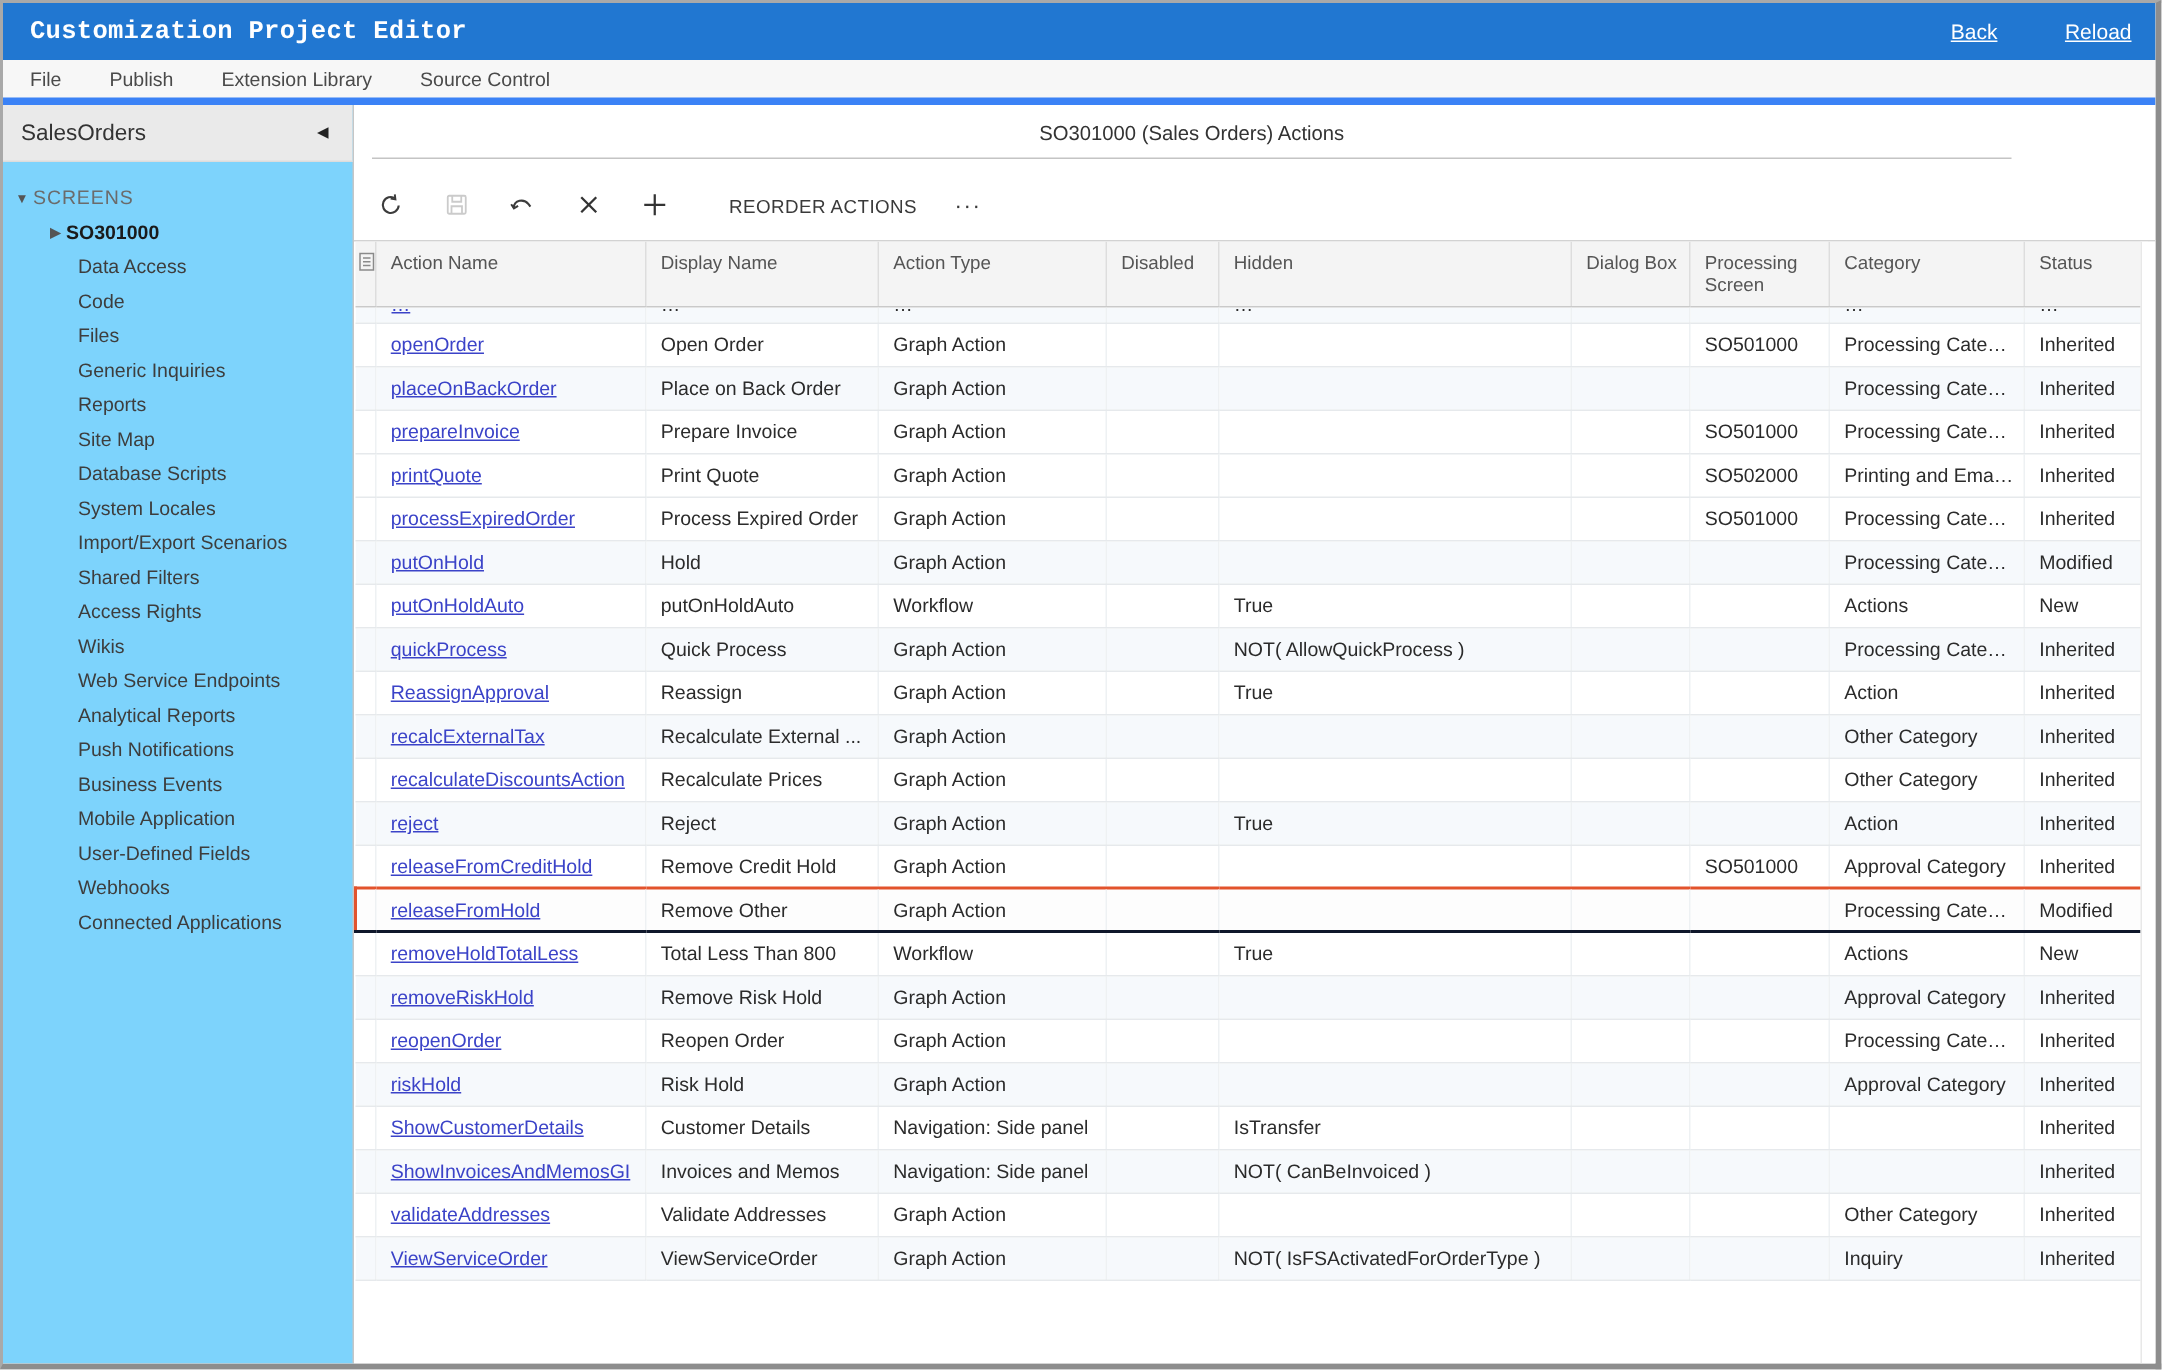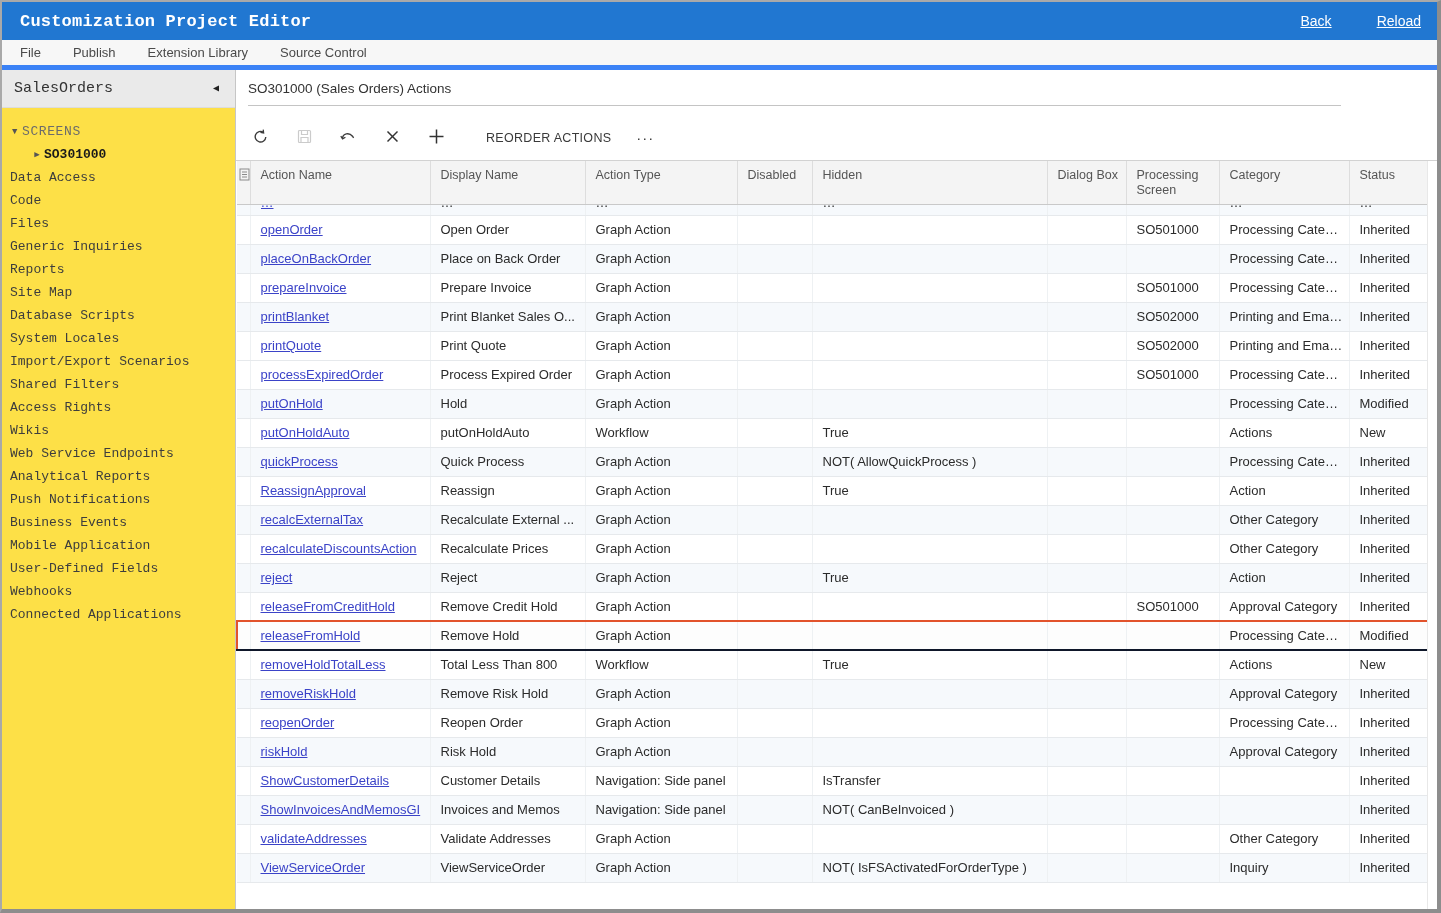--- a/index.html
+++ b/index.html
@@ -39,45 +39,44 @@
   }
   .menubar .menu-item{ margin-right:32px; cursor:pointer; white-space:nowrap; }
 
   
   .bodyrow{ flex:1; display:flex; min-height:0; }
 
   .sidebar{
     width:234px; flex:0 0 234px;
     border-right:1px solid #c6c6c6;
     display:flex; flex-direction:column;
-    background:#fde047;
-    font-family:Liberation Mono, monospace;
+    background:#7dd3fc;
   }
   .sidebar-header{
     height:38px; flex:0 0 38px;
     background:#eaeaea;
     border-bottom:1px solid #dcdcdc;
     display:flex; align-items:center;
     padding:0 10px 0 12px;
     font-size:15px; color:#333;
   }
   .collapse-btn{
     margin-left:auto; color:#222; font-size:10px; cursor:pointer; line-height:1;
     padding:4px 6px;
   }
   .tree{ padding-top:12px; font-size:13px; color:#3d3d3d; overflow:hidden; }
   .tree-row{ height:23px; display:flex; align-items:center; cursor:pointer; white-space:nowrap; }
   .tree-arrow{ font-size:9px; color:#555; width:14px; text-align:center; flex:0 0 14px; }
   .screens-row{ padding-left:6px; color:#6b6b6b; letter-spacing:.6px; }
   .screen-row{ padding-left:28px; font-weight:700; color:#1a1a1a; }
-  .tree-item{ height:23px; line-height:23px; padding-left:8px; cursor:pointer; white-space:nowrap; }
+  .tree-item{ height:23px; line-height:23px; padding-left:22px; cursor:pointer; white-space:nowrap;margin-left:28px; }
 
   
   .main{ flex:1; min-width:0; display:flex; flex-direction:column; background:#fff; }
-  .main-title-wrap{ flex:0 0 45px; padding:11px 96px 0 12px; }
+  .main-title-wrap{ flex:0 0 45px; padding:11px 96px 0 12px;text-align:center; }
   .main-title{ font-size:13.5px; color:#333; padding-bottom:9px; border-bottom:1px solid #c4c4c4; }
 
   .toolbar{
     flex:0 0 45px;
     display:flex; align-items:center;
     padding-left:10px;
   }
   .tb-btn{
     width:28px; height:28px; margin-right:16px;
     background:none; border:none; cursor:pointer;
@@ -365,32 +364,20 @@
                 <td><a class="action-link">prepareInvoice</a></td>
                 <td>Prepare Invoice</td>
                 <td>Graph Action</td>
                 <td></td>
                 <td></td>
                 <td></td>
                 <td>SO501000</td>
                 <td>Processing Categ...</td>
                 <td>Inherited</td>
               </tr>
-              <tr class="alt ">
-                <td class="c-notes"></td>
-                <td><a class="action-link">printBlanket</a></td>
-                <td>Print Blanket Sales O...</td>
-                <td>Graph Action</td>
-                <td></td>
-                <td></td>
-                <td></td>
-                <td>SO502000</td>
-                <td>Printing and Emai...</td>
-                <td>Inherited</td>
-              </tr>
               <tr class="">
                 <td class="c-notes"></td>
                 <td><a class="action-link">printQuote</a></td>
                 <td>Print Quote</td>
                 <td>Graph Action</td>
                 <td></td>
                 <td></td>
                 <td></td>
                 <td>SO502000</td>
                 <td>Printing and Emai...</td>
@@ -500,21 +487,21 @@
                 <td></td>
                 <td></td>
                 <td></td>
                 <td>SO501000</td>
                 <td>Approval Category</td>
                 <td>Inherited</td>
               </tr>
               <tr class="alt hl">
                 <td class="c-notes"></td>
                 <td><a class="action-link">releaseFromHold</a></td>
-                <td>Remove Hold</td>
+                <td>Remove Other</td>
                 <td>Graph Action</td>
                 <td></td>
                 <td></td>
                 <td></td>
                 <td></td>
                 <td>Processing Categ...</td>
                 <td>Modified</td>
               </tr>
               <tr class="">
                 <td class="c-notes"></td>

